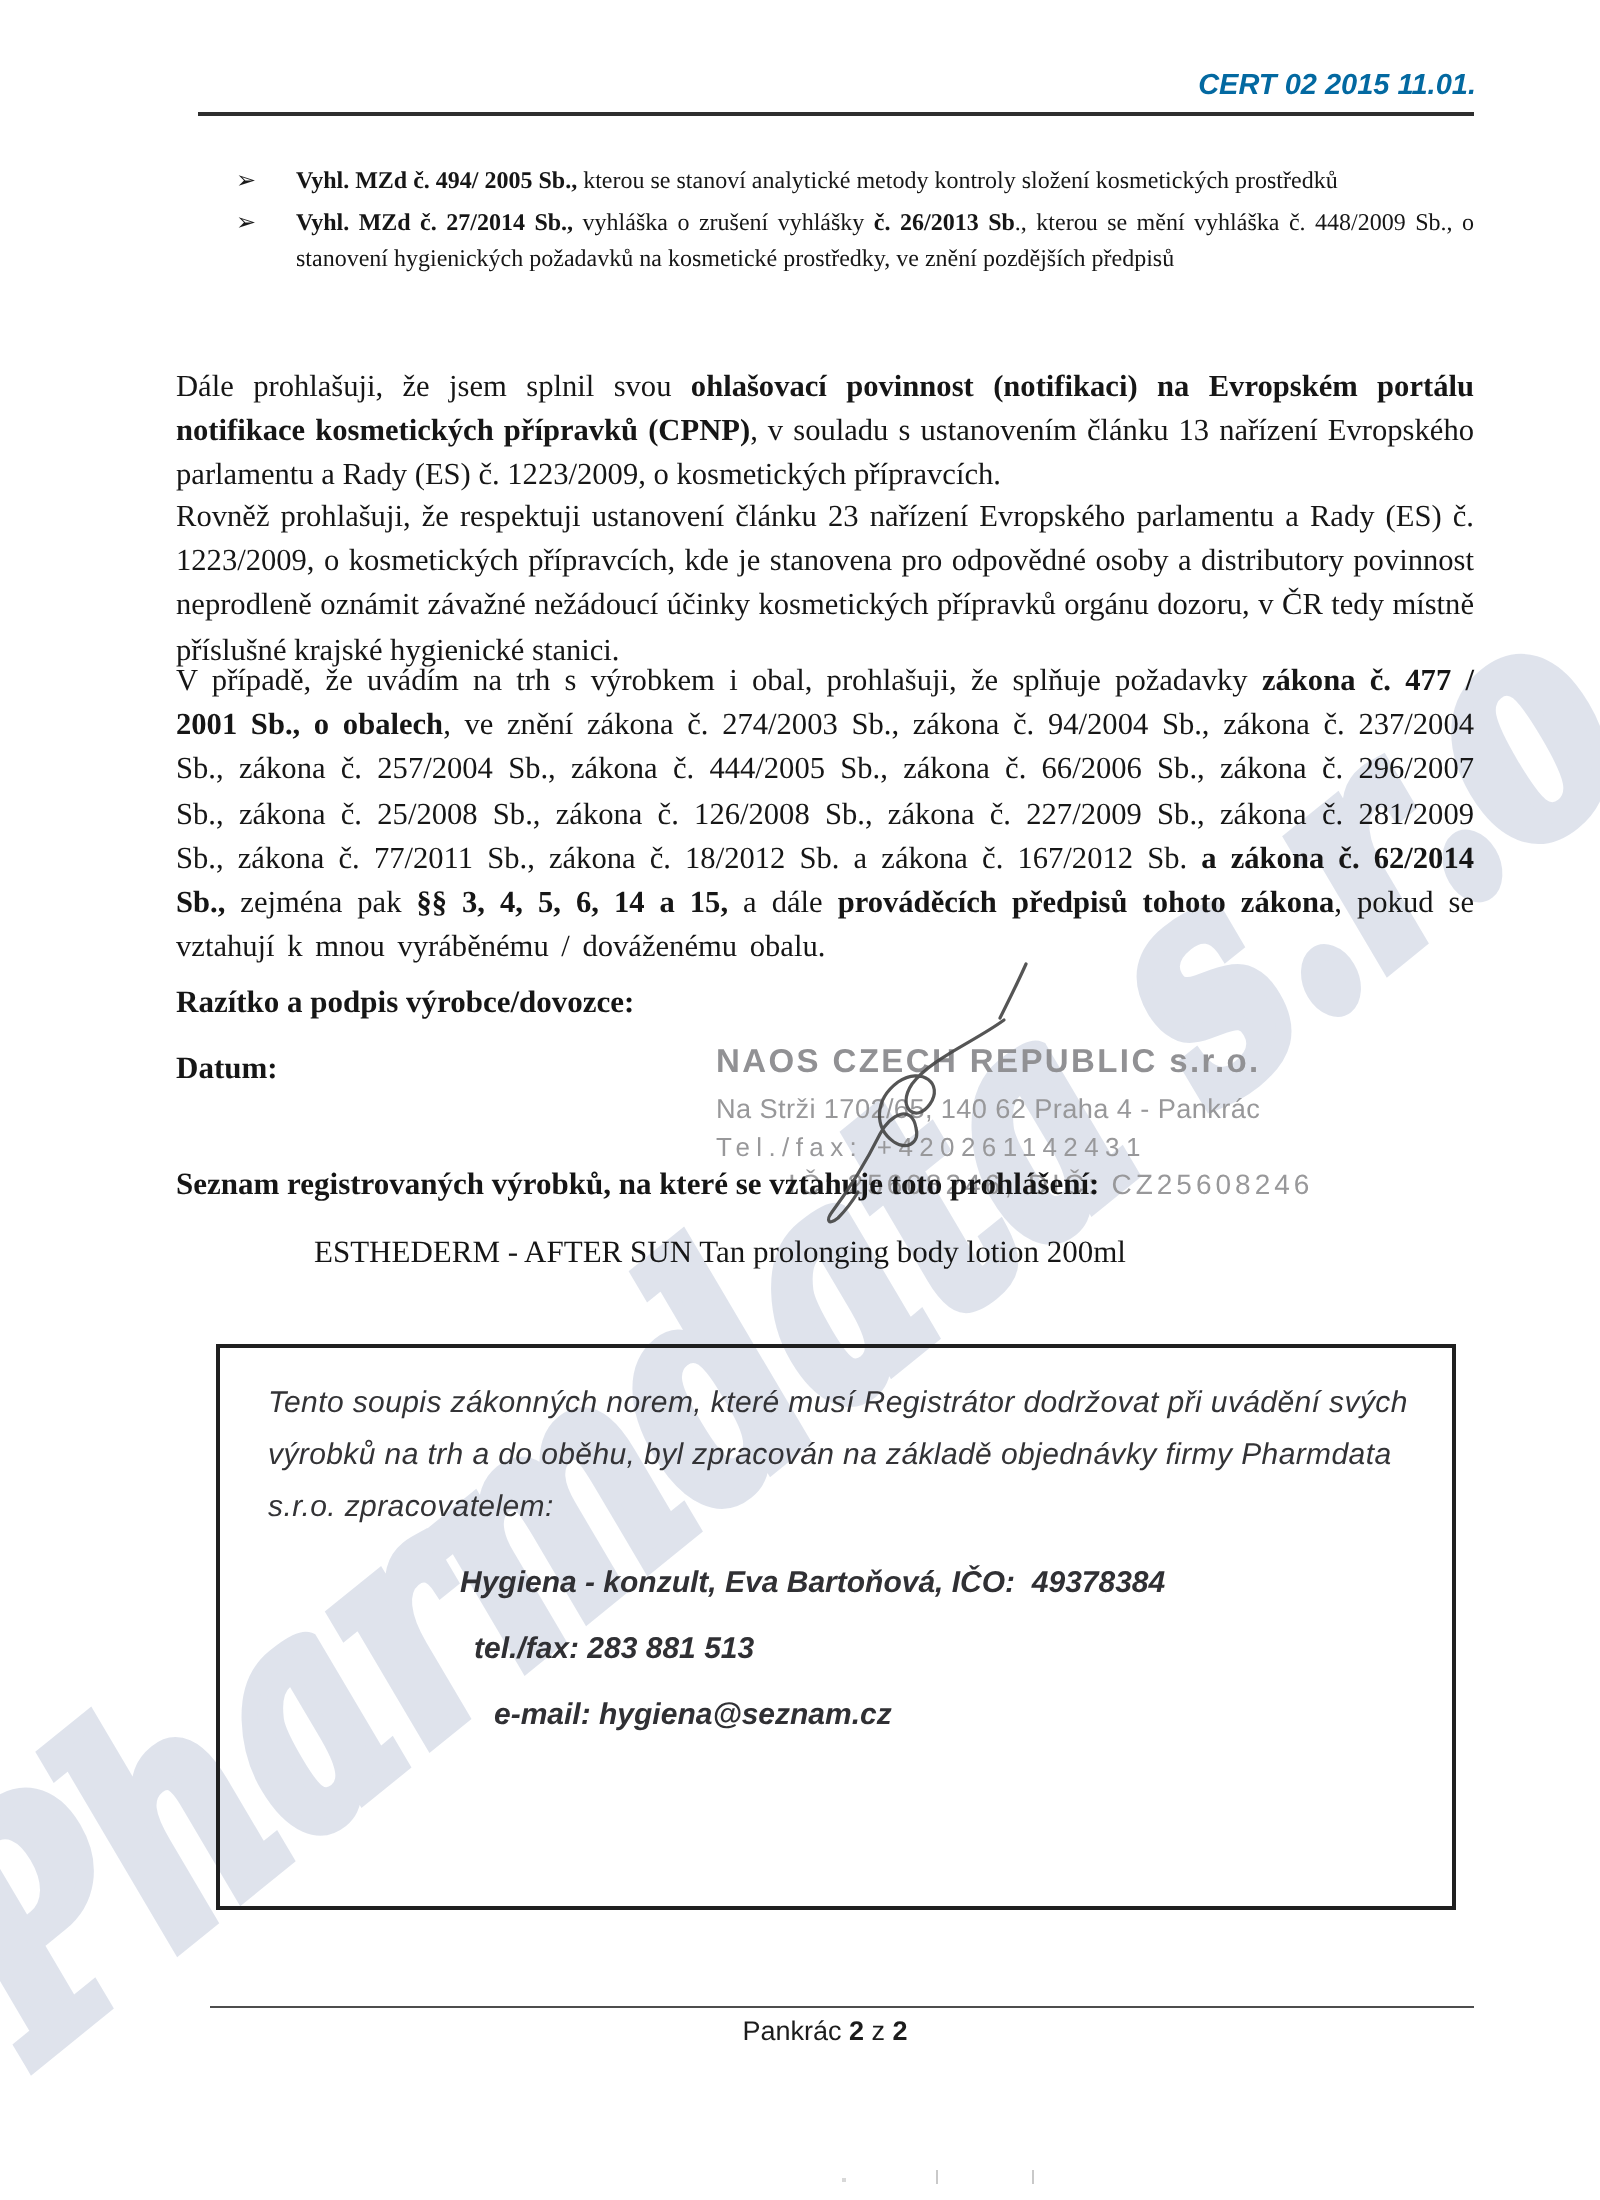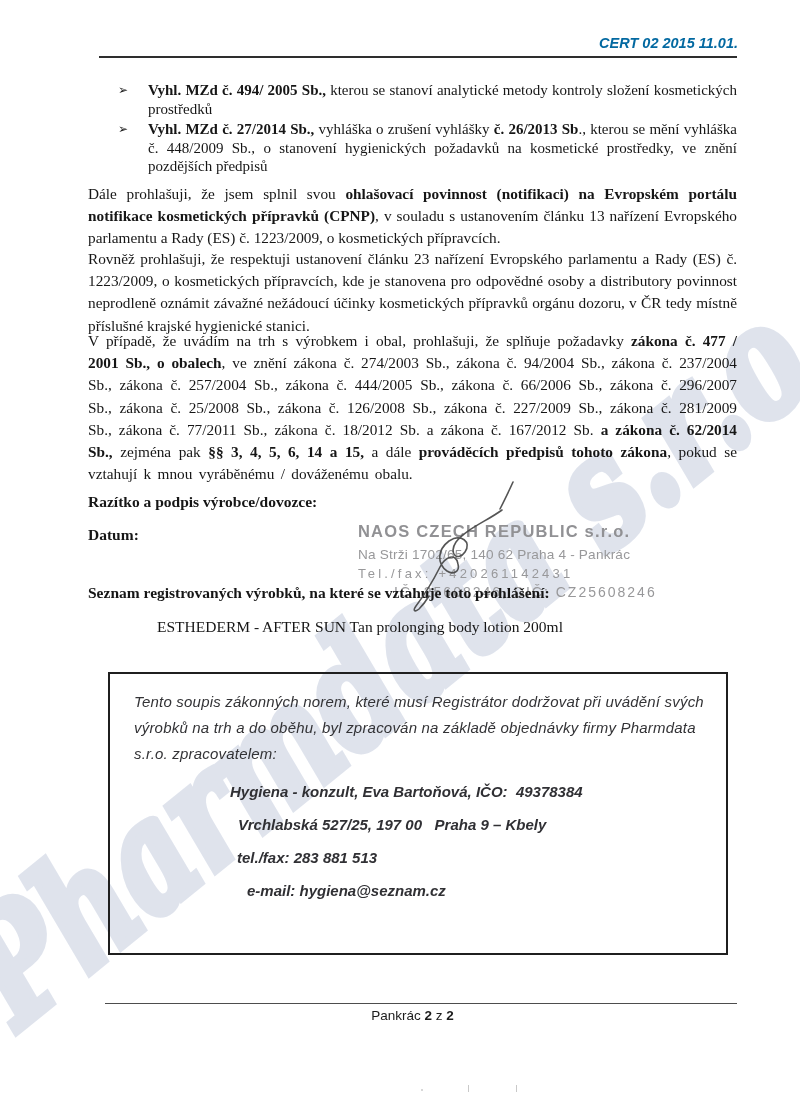--- a/index.html
+++ b/index.html
@@ -16,21 +16,21 @@
     font-style:italic;font-weight:700;font-size:14.5px;color:#0369a1;z-index:2;
   }
   .header-rule{top:56px;left:99px;width:638px;height:2px;background:#2e2e2e;z-index:2;}
   
   .bullets{top:81px;left:118px;width:619px;z-index:2;}
   .bullet{display:flex;margin-bottom:2px;}
   .bullet .marker{
     width:30px;flex:0 0 30px;font-family:"DejaVu Sans",sans-serif;font-size:12px;
     color:#1a1a1a;padding-top:2px;
   }
-  .bullet .btxt{flex:1;font-size:15px;line-height:18.6px;text-align:justify;}
+  .bullet .btxt{flex:1;font-size:12px;line-height:18.6px;text-align:justify;}
   .b{font-weight:bold;}
   
   .para{left:88px;width:649px;font-size:15.3px;line-height:22.2px;text-align:justify;z-index:2;}
   .p1{top:183px;}
   .p2{top:248px;}
   .p3{top:330px;word-spacing:2.5px;}
   
   .label{left:88px;font-weight:bold;font-size:15.5px;z-index:3;}
   .lab1{top:493px;}
   .lab2{top:526px;}
@@ -116,21 +116,20 @@
       <path d="M118,22 C114,31 110,39 105,49"></path>
       <path d="M107,50 C92,61 71,69 61,82 C53,94 63,102 70,92 C77,82 66,73 54,81 C42,90 42,104 52,111 C58,115 65,112 63,104 C61,92 50,97 45,107 C38,121 30,134 21,146 C18,150 19,153 24,149 C28,145 31,141 34,136"></path>
     </g>
   </svg>
 
   <div class="abs product">ESTHEDERM - AFTER SUN Tan prolonging body lotion 200ml</div>
 
   <div class="abs infobox">
     <div class="intro">Tento soupis zákonných norem, které musí Registrátor dodržovat při uvádění svých výrobků na trh a do oběhu, byl zpracován na základě objednávky firmy Pharmdata s.r.o. zpracovatelem:</div>
     <div class="contact c1">Hygiena - konzult, Eva Bartoňová, IČO:  49378384</div>
-    <div class="contact c2">Vrchlabská 527/25, 197 00   Praha 9 – Kbely</div>
     <div class="contact c3">tel./fax: 283 881 513</div>
     <div class="contact c5">e-mail: hygiena@seznam.cz</div>
   </div>
 
   <div class="abs footer-rule"></div>
   <div class="abs footer-text"><span>Pankrác </span><span class="b">2</span><span> z </span><span class="b">2</span></div>
 
   <div class="tick" style="left:468px;top:1085px;"></div>
   <div class="tick" style="left:516px;top:1085px;"></div>
   <div class="dot" style="left:421px;top:1089px;"></div>

